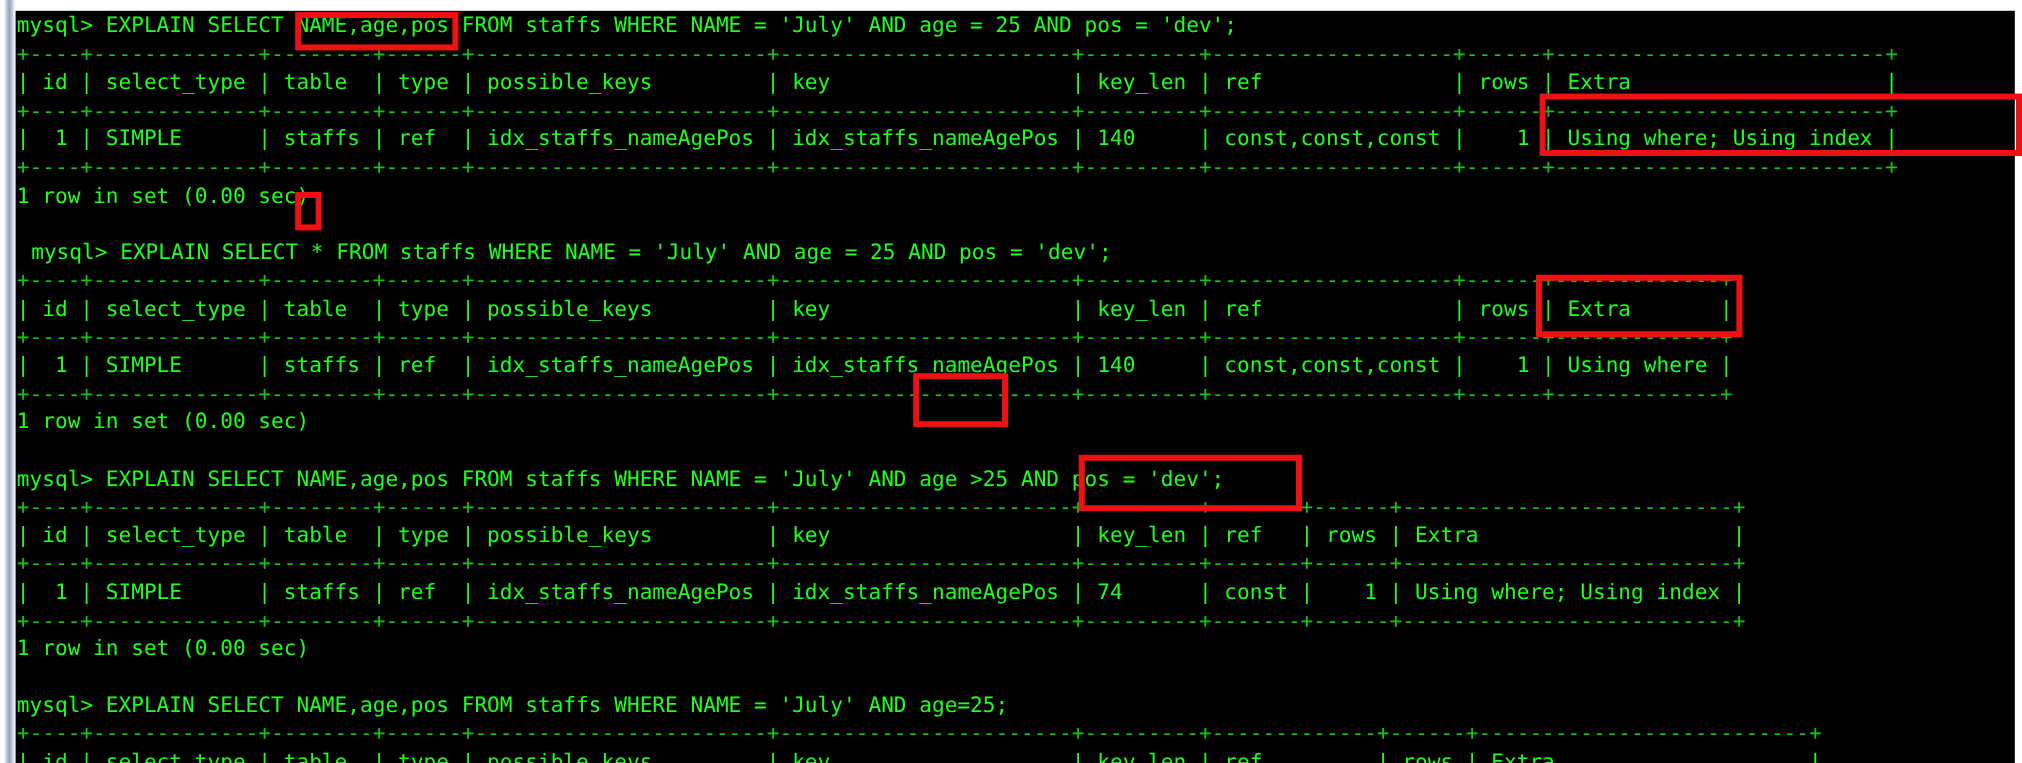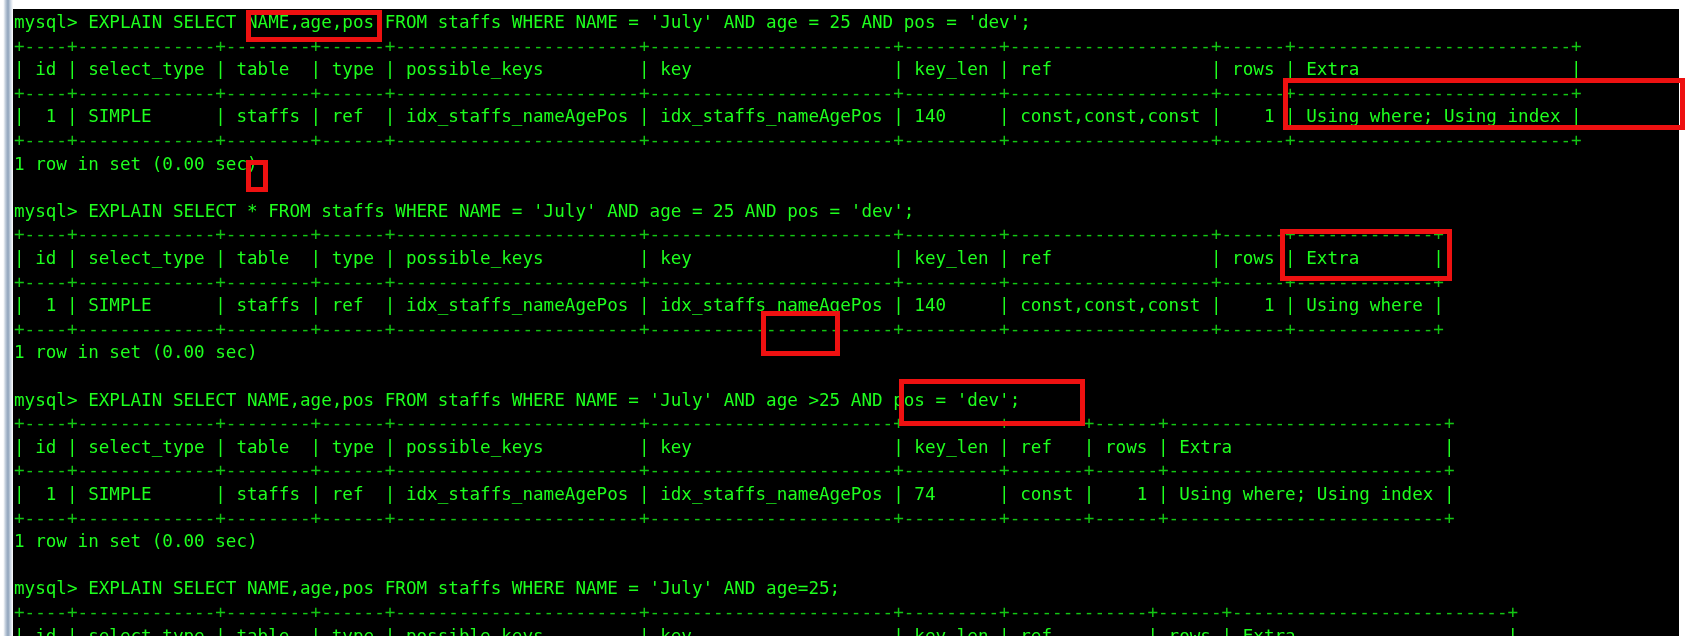--- a/index.html
+++ b/index.html
@@ -58,21 +58,21 @@
   <div id="terminal">
 
   <div class="tline" style="top: 2px; left: 1px;">mysql&gt; EXPLAIN SELECT NAME,age,pos FROM staffs WHERE NAME = 'July' AND age = 25 AND pos = 'dev';</div>
       <div class="tline rule" style="top: 25.6px; left: 1px;">+----+-------------+--------+------+-----------------------+-----------------------+---------+-------------------+------+--------------------------+</div>
       <div class="tline" style="top: 49.2px; left: 1px;">| id | select_type | table  | type | possible_keys         | key                   | key_len | ref               | rows | Extra                    |</div>
       <div class="tline rule" style="top: 72.8px; left: 1px;">+----+-------------+--------+------+-----------------------+-----------------------+---------+-------------------+------+--------------------------+</div>
       <div class="tline" style="top: 96.4px; left: 1px;">|  1 | SIMPLE      | staffs | ref  | idx_staffs_nameAgePos | idx_staffs_nameAgePos | 140     | const,const,const |    1 | Using where; Using index |</div>
       <div class="tline rule" style="top: 120px; left: 1px;">+----+-------------+--------+------+-----------------------+-----------------------+---------+-------------------+------+--------------------------+</div>
       <div class="tline" style="top: 143.6px; left: 1px;">1 row in set (0.00 sec)</div>
       <div class="tline" style="top: 167.2px; left: 1px;"></div>
-      <div class="tline" style="top: 190.8px; left: 1px;">mysql&gt; EXPLAIN SELECT * FROM staffs WHERE NAME = 'July' AND age = 25 AND pos = 'dev';</div>
+      <div class="tline" style="top: 190.8px; left: 1px; padding-left: 12px;">mysql&gt; EXPLAIN SELECT * FROM staffs WHERE NAME = 'July' AND age = 25 AND pos = 'dev';</div>
       <div class="tline rule" style="top: 214.4px; left: 1px;">+----+-------------+--------+------+-----------------------+-----------------------+---------+-------------------+------+-------------+</div>
       <div class="tline" style="top: 238px; left: 1px;">| id | select_type | table  | type | possible_keys         | key                   | key_len | ref               | rows | Extra       |</div>
       <div class="tline rule" style="top: 261.6px; left: 1px;">+----+-------------+--------+------+-----------------------+-----------------------+---------+-------------------+------+-------------+</div>
       <div class="tline" style="top: 285.2px; left: 1px;">|  1 | SIMPLE      | staffs | ref  | idx_staffs_nameAgePos | idx_staffs_nameAgePos | 140     | const,const,const |    1 | Using where |</div>
       <div class="tline rule" style="top: 308.8px; left: 1px;">+----+-------------+--------+------+-----------------------+-----------------------+---------+-------------------+------+-------------+</div>
       <div class="tline" style="top: 332.4px; left: 1px;">1 row in set (0.00 sec)</div>
       <div class="tline" style="top: 356px; left: 1px;"></div>
       <div class="tline" style="top: 379.6px; left: 1px;">mysql&gt; EXPLAIN SELECT NAME,age,pos FROM staffs WHERE NAME = 'July' AND age &gt;25 AND pos = 'dev';</div>
       <div class="tline rule" style="top: 403.2px; left: 1px;">+----+-------------+--------+------+-----------------------+-----------------------+---------+-------+------+--------------------------+</div>
       <div class="tline" style="top: 426.8px; left: 1px;">| id | select_type | table  | type | possible_keys         | key                   | key_len | ref   | rows | Extra                    |</div>

